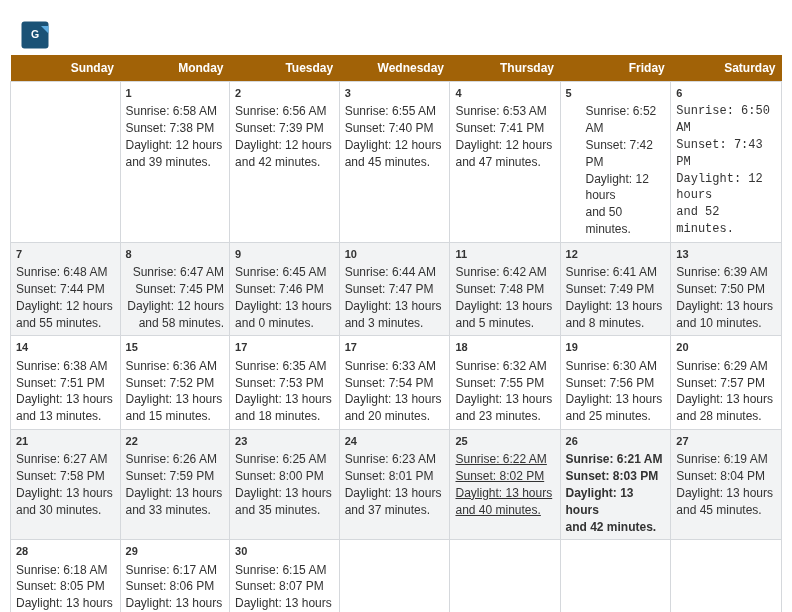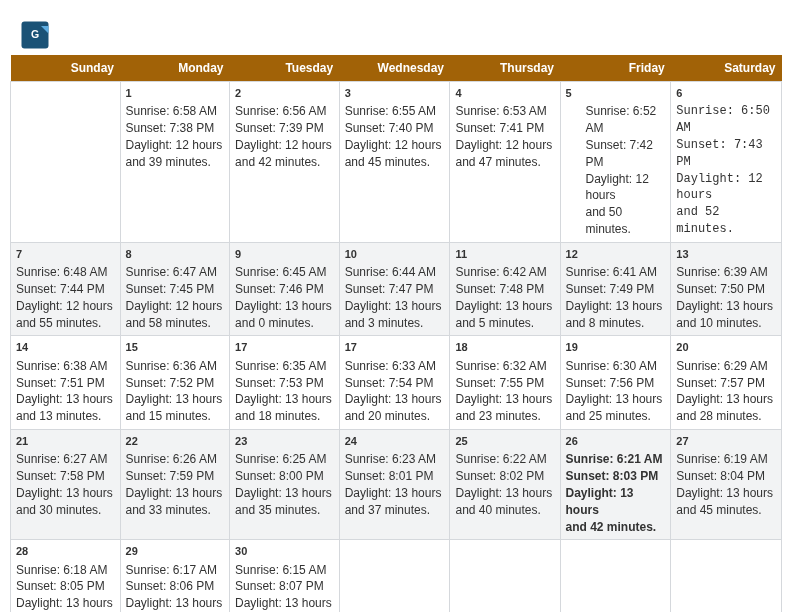--- a/index.html
+++ b/index.html
@@ -172,21 +172,21 @@
       <tr>
         <td>
           <span class="day-number">7</span>
           <div class="day-info" style="white-space: pre-line;">Sunrise: 6:48 AM
 Sunset: 7:44 PM
 Daylight: 12 hours
 and 55 minutes.</div>
         </td>
         <td>
           <span class="day-number">8</span>
-          <div class="day-info" style="white-space: pre-line;">Sunrise: 6:47 AM
+          <div class="day-info" style="white-space: pre-line; text-align: right;">Sunrise: 6:47 AM
 Sunset: 7:45 PM
 Daylight: 12 hours
 and 58 minutes.</div>
         </td>
         <td>
           <span class="day-number">9</span>
           <div class="day-info" style="white-space: pre-line;">Sunrise: 6:45 AM
 Sunset: 7:46 PM
 Daylight: 13 hours
 and 0 minutes.</div>
@@ -295,21 +295,21 @@
         </td>
         <td>
           <span class="day-number">24</span>
           <div class="day-info" style="white-space: pre-line;">Sunrise: 6:23 AM
 Sunset: 8:01 PM
 Daylight: 13 hours
 and 37 minutes.</div>
         </td>
         <td>
           <span class="day-number">25</span>
-          <div class="day-info" style="white-space: pre-line;">Sunrise: 6:22 AM
+          <div class="day-info" style="white-space: pre-line; text-decoration: underline;">Sunrise: 6:22 AM
 Sunset: 8:02 PM
 Daylight: 13 hours
 and 40 minutes.</div>
         </td>
         <td>
           <span class="day-number">26</span>
           <div class="day-info" style="white-space: pre-line; font-weight: bold;">Sunrise: 6:21 AM
 Sunset: 8:03 PM
 Daylight: 13 hours
 and 42 minutes.</div>

